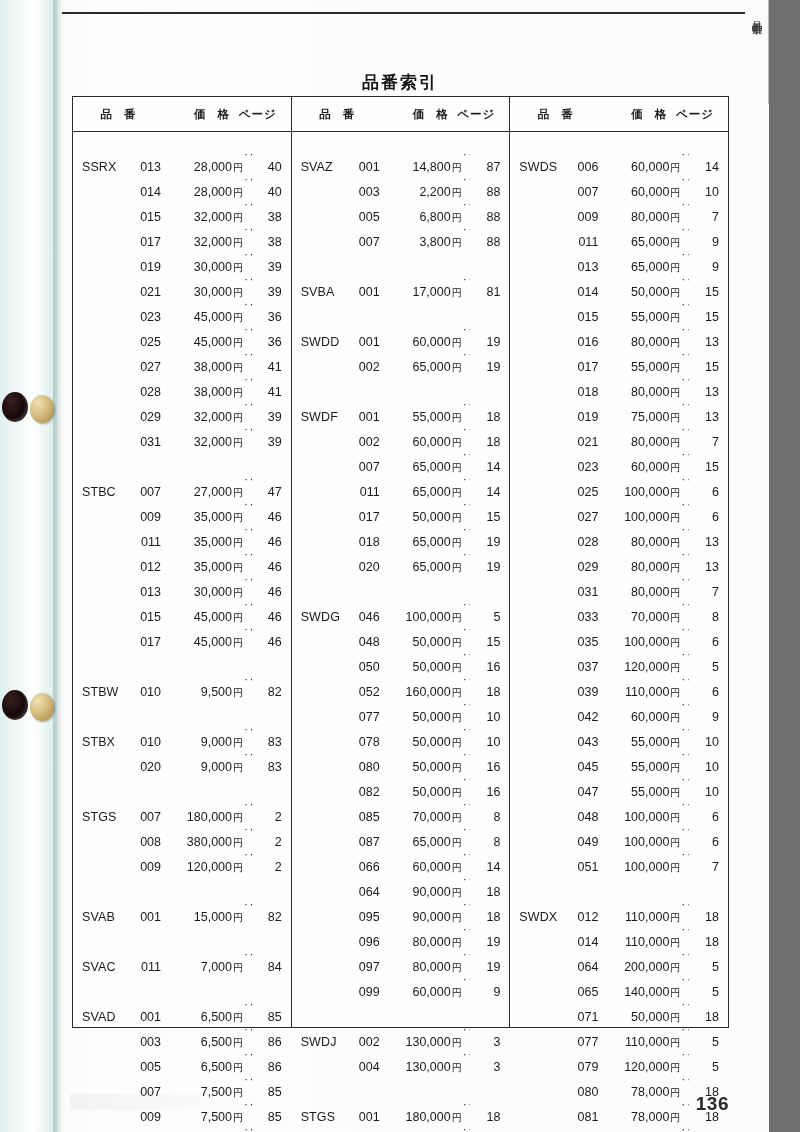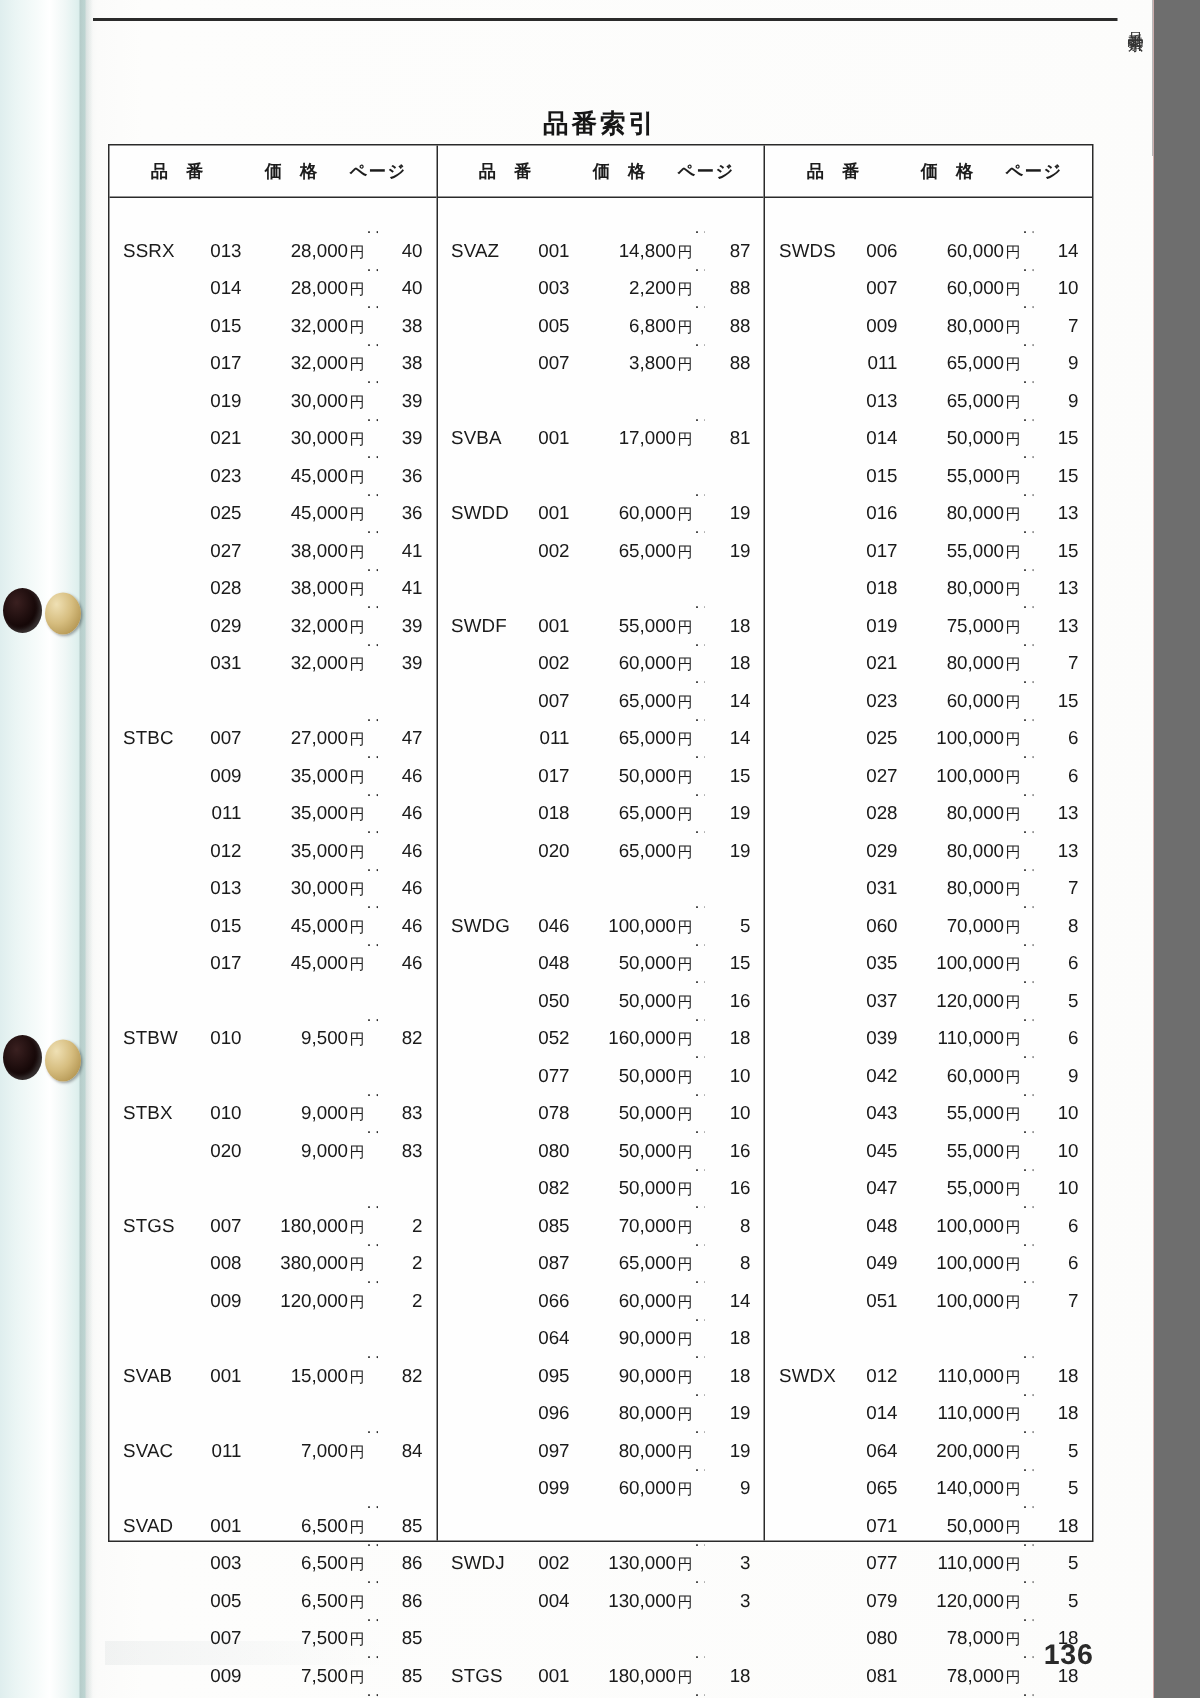--- a/index.html
+++ b/index.html
@@ -118,22 +118,22 @@
     flex: 0 0 34px;
     border-bottom: 1.6px solid #2a2a2a;
     display: flex;
     align-items: center;
     font-size: 11.5px;
     font-weight: 700;
     color: #1c1c1c;
     font-family: "DejaVu Sans", sans-serif;
   }
   .h-code   { width: 86px; text-align: center; letter-spacing: 4px; padding-left: 8px; box-sizing: border-box;}
-  .h-price  { width: 74px; text-align: center; letter-spacing: 4px; }
-  .h-page   { flex: 1; padding-right: 14px; letter-spacing: 1px; }
+  .h-price  { width: 74px; text-align: right; letter-spacing: 4px; }
+  .h-page   { flex: 1; text-align: right; padding-right: 14px; letter-spacing: 1px; }
 
   .col-body {
     flex: 1 1 auto;
     padding: 14px 0 0 0;
   }
 
   .row {
     height: 25px;
     display: flex;
     align-items: baseline;
@@ -1083,21 +1083,21 @@
           </div>
           <div class="row">
             <span class="series"></span>
             <span class="num">031</span>
             <span class="price">80,000<span class="yen">円</span></span>
             <span class="leader"></span>
             <span class="pageno">7</span>
           </div>
           <div class="row">
             <span class="series"></span>
-            <span class="num">060</span>
+            <span class="num">033</span>
             <span class="price">70,000<span class="yen">円</span></span>
             <span class="leader"></span>
             <span class="pageno">8</span>
           </div>
           <div class="row">
             <span class="series"></span>
             <span class="num">035</span>
             <span class="price">100,000<span class="yen">円</span></span>
             <span class="leader"></span>
             <span class="pageno">6</span>

